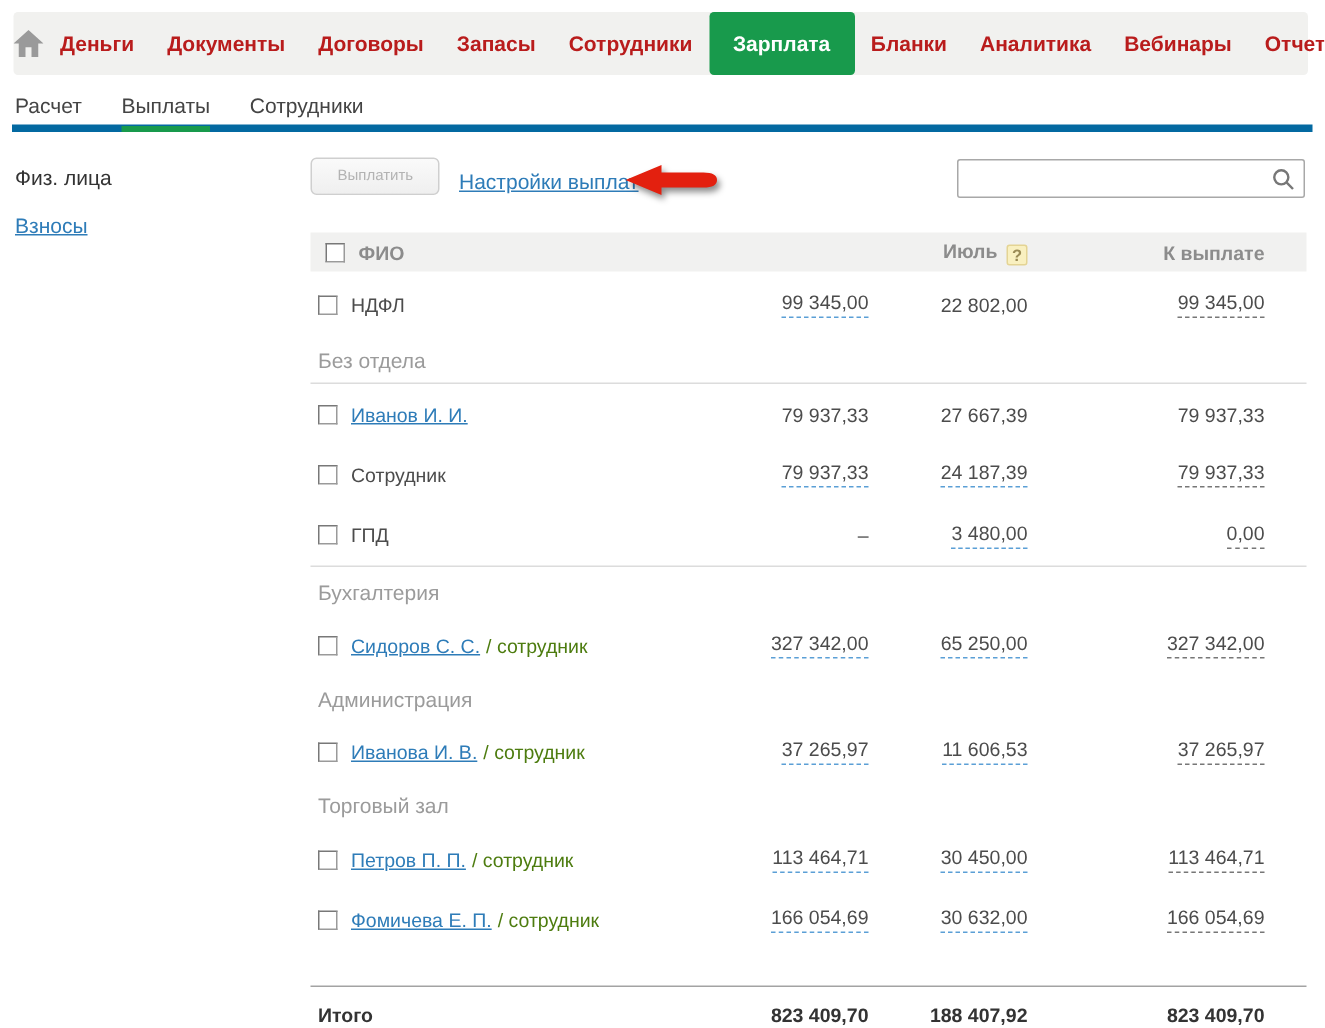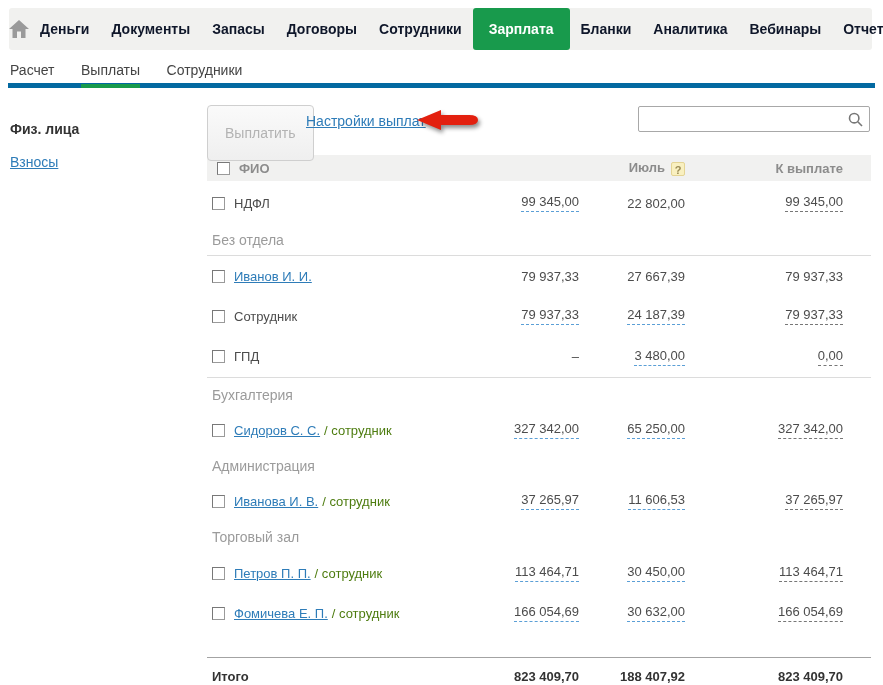--- a/index.html
+++ b/index.html
@@ -5,40 +5,40 @@
   * { margin:0; padding:0; box-sizing:border-box; }
   html,body { background:#fff; }
   body { font-family:"Liberation Sans", sans-serif; color:#404040; }
   .page { position:relative; width:883px; height:685px; background:#fff; overflow:hidden; }
 
   
   .topbar { position:absolute; left:9px; top:8px; width:863px; height:42px;
             background:#f1f1ef; border-radius:3px; display:flex; align-items:stretch; }
   .home { width:46px; display:flex; align-items:center; justify-content:center; cursor:pointer; }
   .nav-item { display:flex; align-items:center; padding:0 11px; font-size:14px; font-weight:bold;
-              color:#0f172a; cursor:pointer; white-space:nowrap; }
+              color:#b91c1c; cursor:pointer; white-space:nowrap; }
   .nav-item.active { background:var(--accent,#189a4c); color:#fff; border-radius:3px; padding:0 16px; }
 
   
   .subnav { position:absolute; left:8px; top:50px; width:867px; height:38px; border-bottom:5px solid #0369a1; }
   .subnav-item { position:relative; display:inline-block; margin:0 11px; padding:12px 0 0 0;
                  height:38px; font-size:14px; color:#444; cursor:pointer; }
   .subnav-item:first-child { margin-left:2px; }
   .subnav-item.active::after { content:""; position:absolute; left:0; right:0; bottom:0;
                  height:4px; background:var(--accent,#189a4c); }
 
   
   .sidebar { position:absolute; left:10px; top:110px; width:185px; }
-  .sidebar-title { font-size:14px; font-weight:bold; color:#333; margin-bottom:16px;margin-top:11px; }
+  .sidebar-title { font-size:14px; font-weight:normal; color:#333; margin-bottom:16px; }
   a.blue-link { color:var(--link,#2e7cb8); text-decoration:underline; font-size:14px; cursor:pointer; }
 
   
   .main { position:absolute; left:207px; top:100px; width:664px; }
   .toolbar { position:relative; height:55px; }
-  .pay-btn { position:absolute; left:0; top:5px; padding:19px 17px; font-size:14px; color:#b3b3b3;
+  .pay-btn { position:absolute; left:0; top:5px; padding:6px 17px; font-size:10px; color:#b3b3b3;
              background:linear-gradient(#fafafa,#efefef); border:1px solid #cfcfcf; border-radius:4px;
              font-family:"Liberation Sans", sans-serif; }
   .settings-link { position:absolute; left:99px; top:13px; font-size:14px; }
   .annot-arrow { position:absolute; left:208px; top:8px;
                  filter:drop-shadow(2px 3px 2px rgba(0,0,0,0.45)); }
   .searchbox { position:absolute; right:1px; top:6px; width:232px; height:26px;
                border:1px solid #a8a8a8; border-radius:2px; background:#fff; }
   .searchbox input { position:absolute; left:4px; top:1px; width:198px; height:22px; border:none;
                outline:none; font-size:13px; font-family:"Liberation Sans", sans-serif; }
   .search-ic { position:absolute; right:6px; top:5px; }
@@ -78,22 +78,22 @@
 <div class="page">
 
   <div class="topbar">
     <div class="home">
       <svg width="20" height="18" viewBox="0 0 20 18">
         <path d="M10 0 L20 9 L16.5 9 L16.5 18 L12 18 L12 11.5 L8 11.5 L8 18 L3.5 18 L3.5 9 L0 9 Z" fill="#9a9a9a"></path>
       </svg>
     </div>
     <div class="nav-item">Деньги</div>
     <div class="nav-item">Документы</div>
+    <div class="nav-item">Договоры</div>
     <div class="nav-item">Запасы</div>
-    <div class="nav-item">Договоры</div>
     <div class="nav-item">Сотрудники</div>
     <div class="nav-item active">Зарплата</div>
     <div class="nav-item">Бланки</div>
     <div class="nav-item">Аналитика</div>
     <div class="nav-item">Вебинары</div>
     <div class="nav-item">Отчеты</div>
   </div>
 
   <div class="subnav">
     <div class="subnav-item">Расчет</div>

